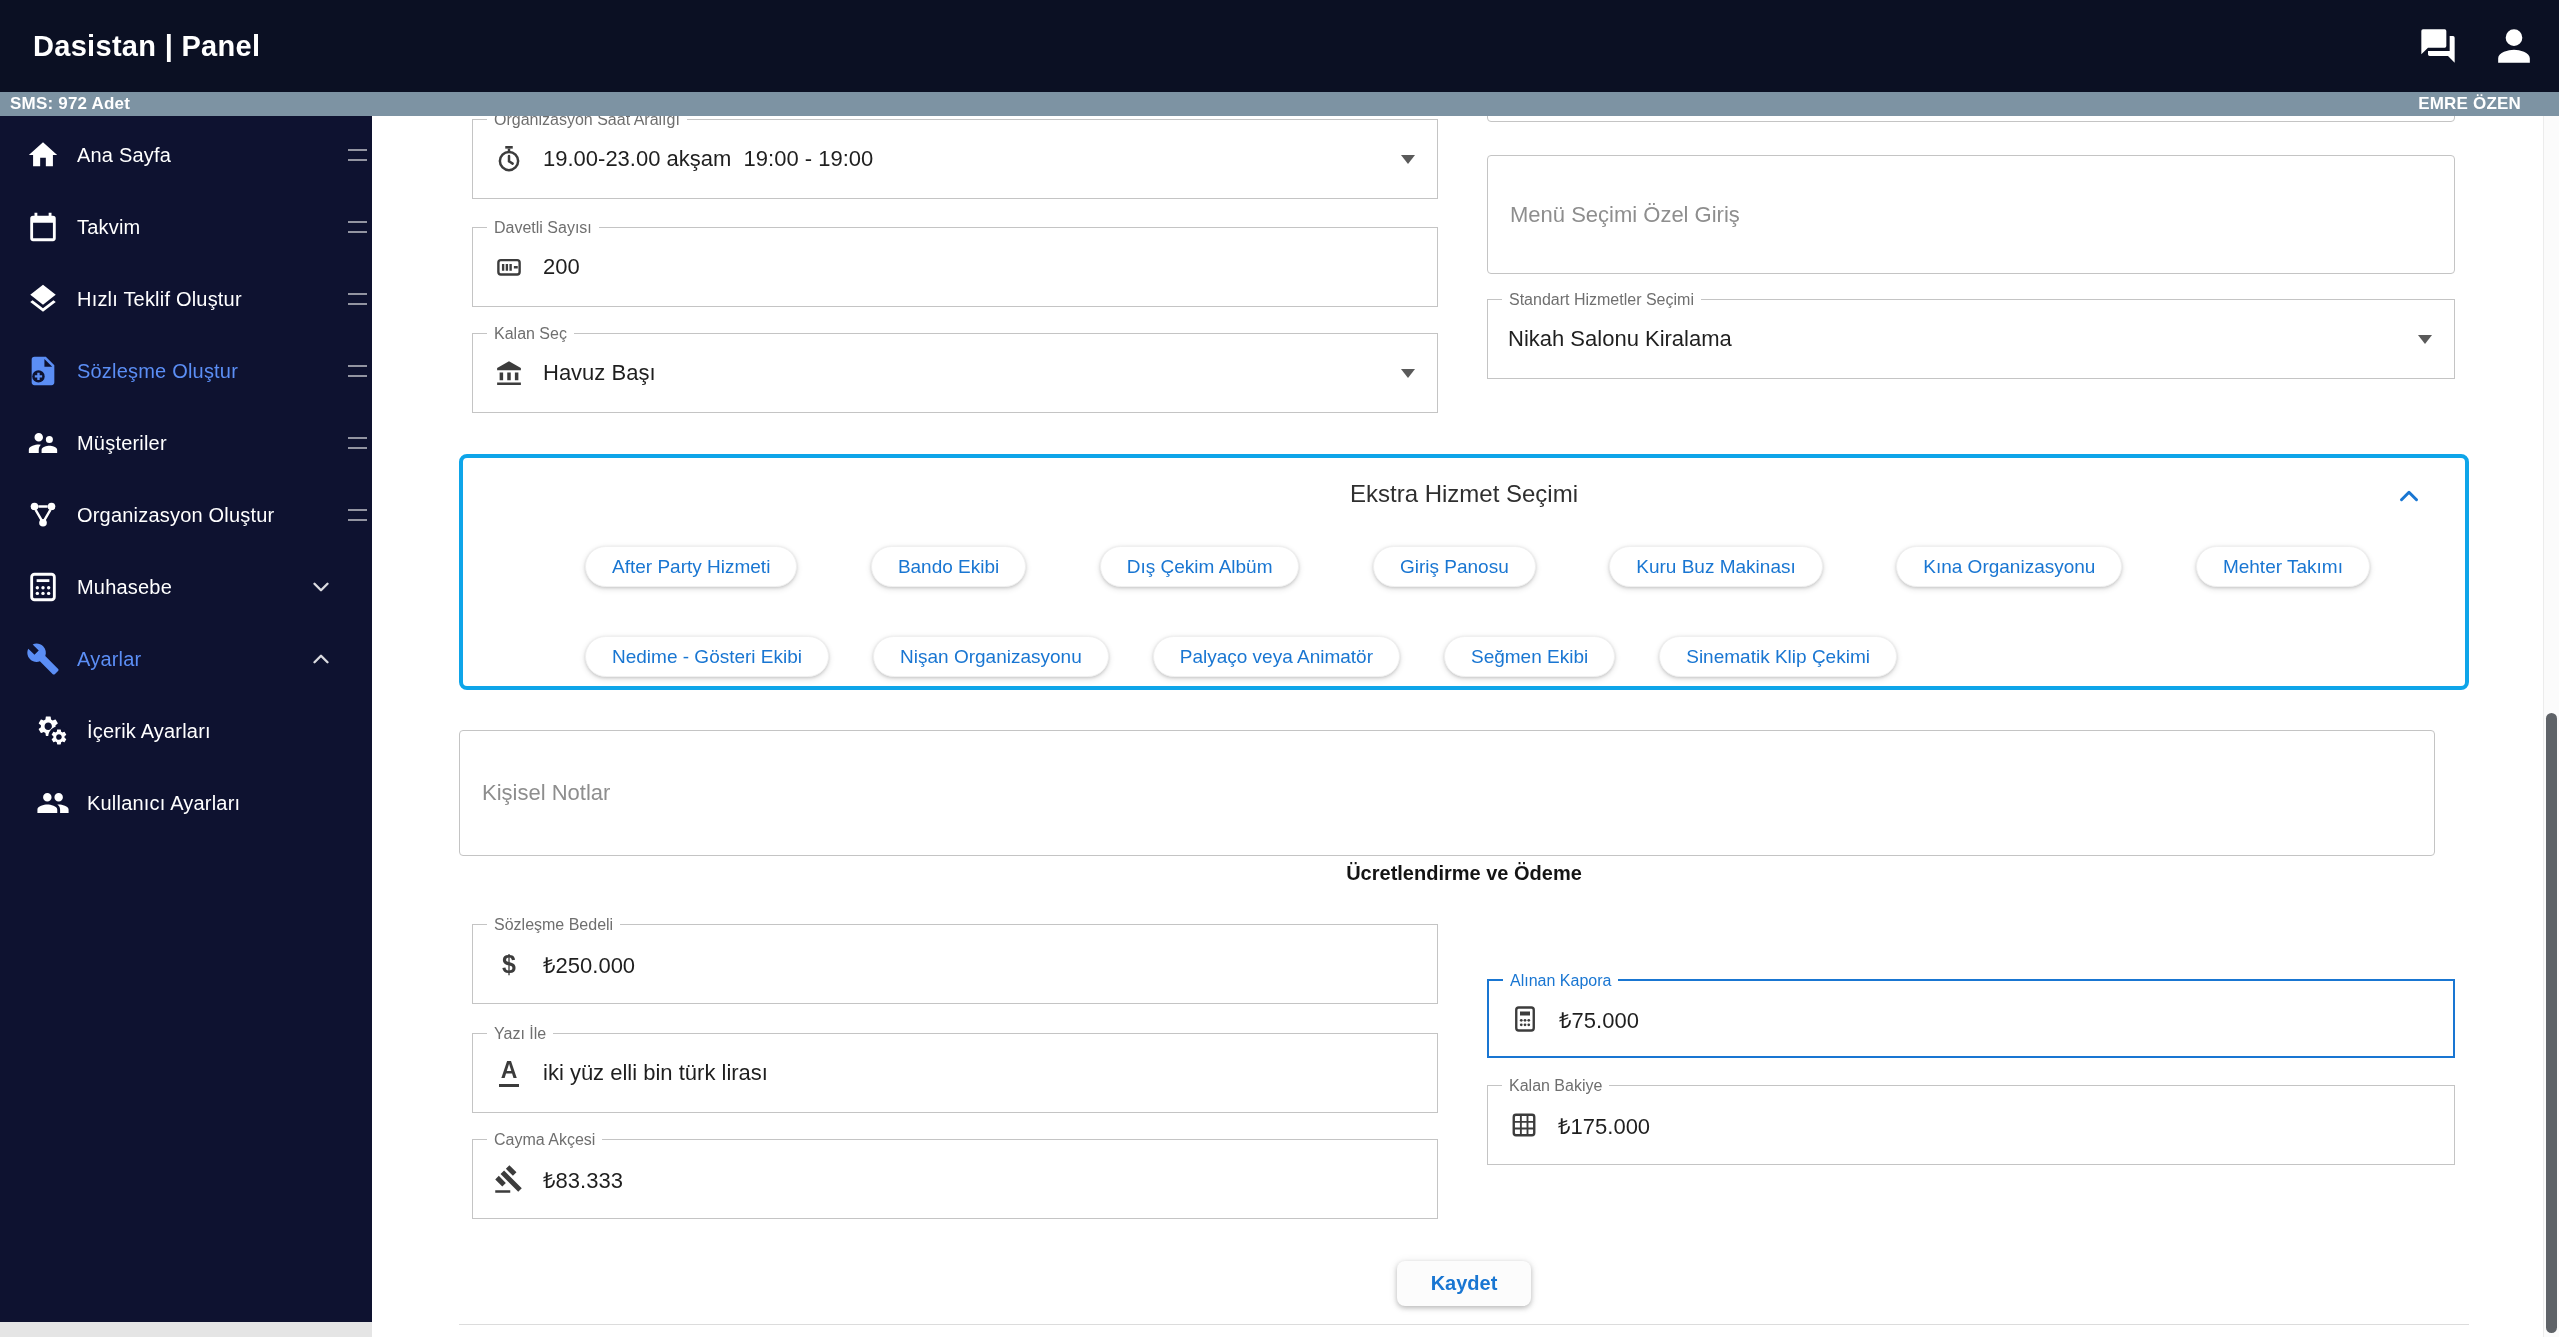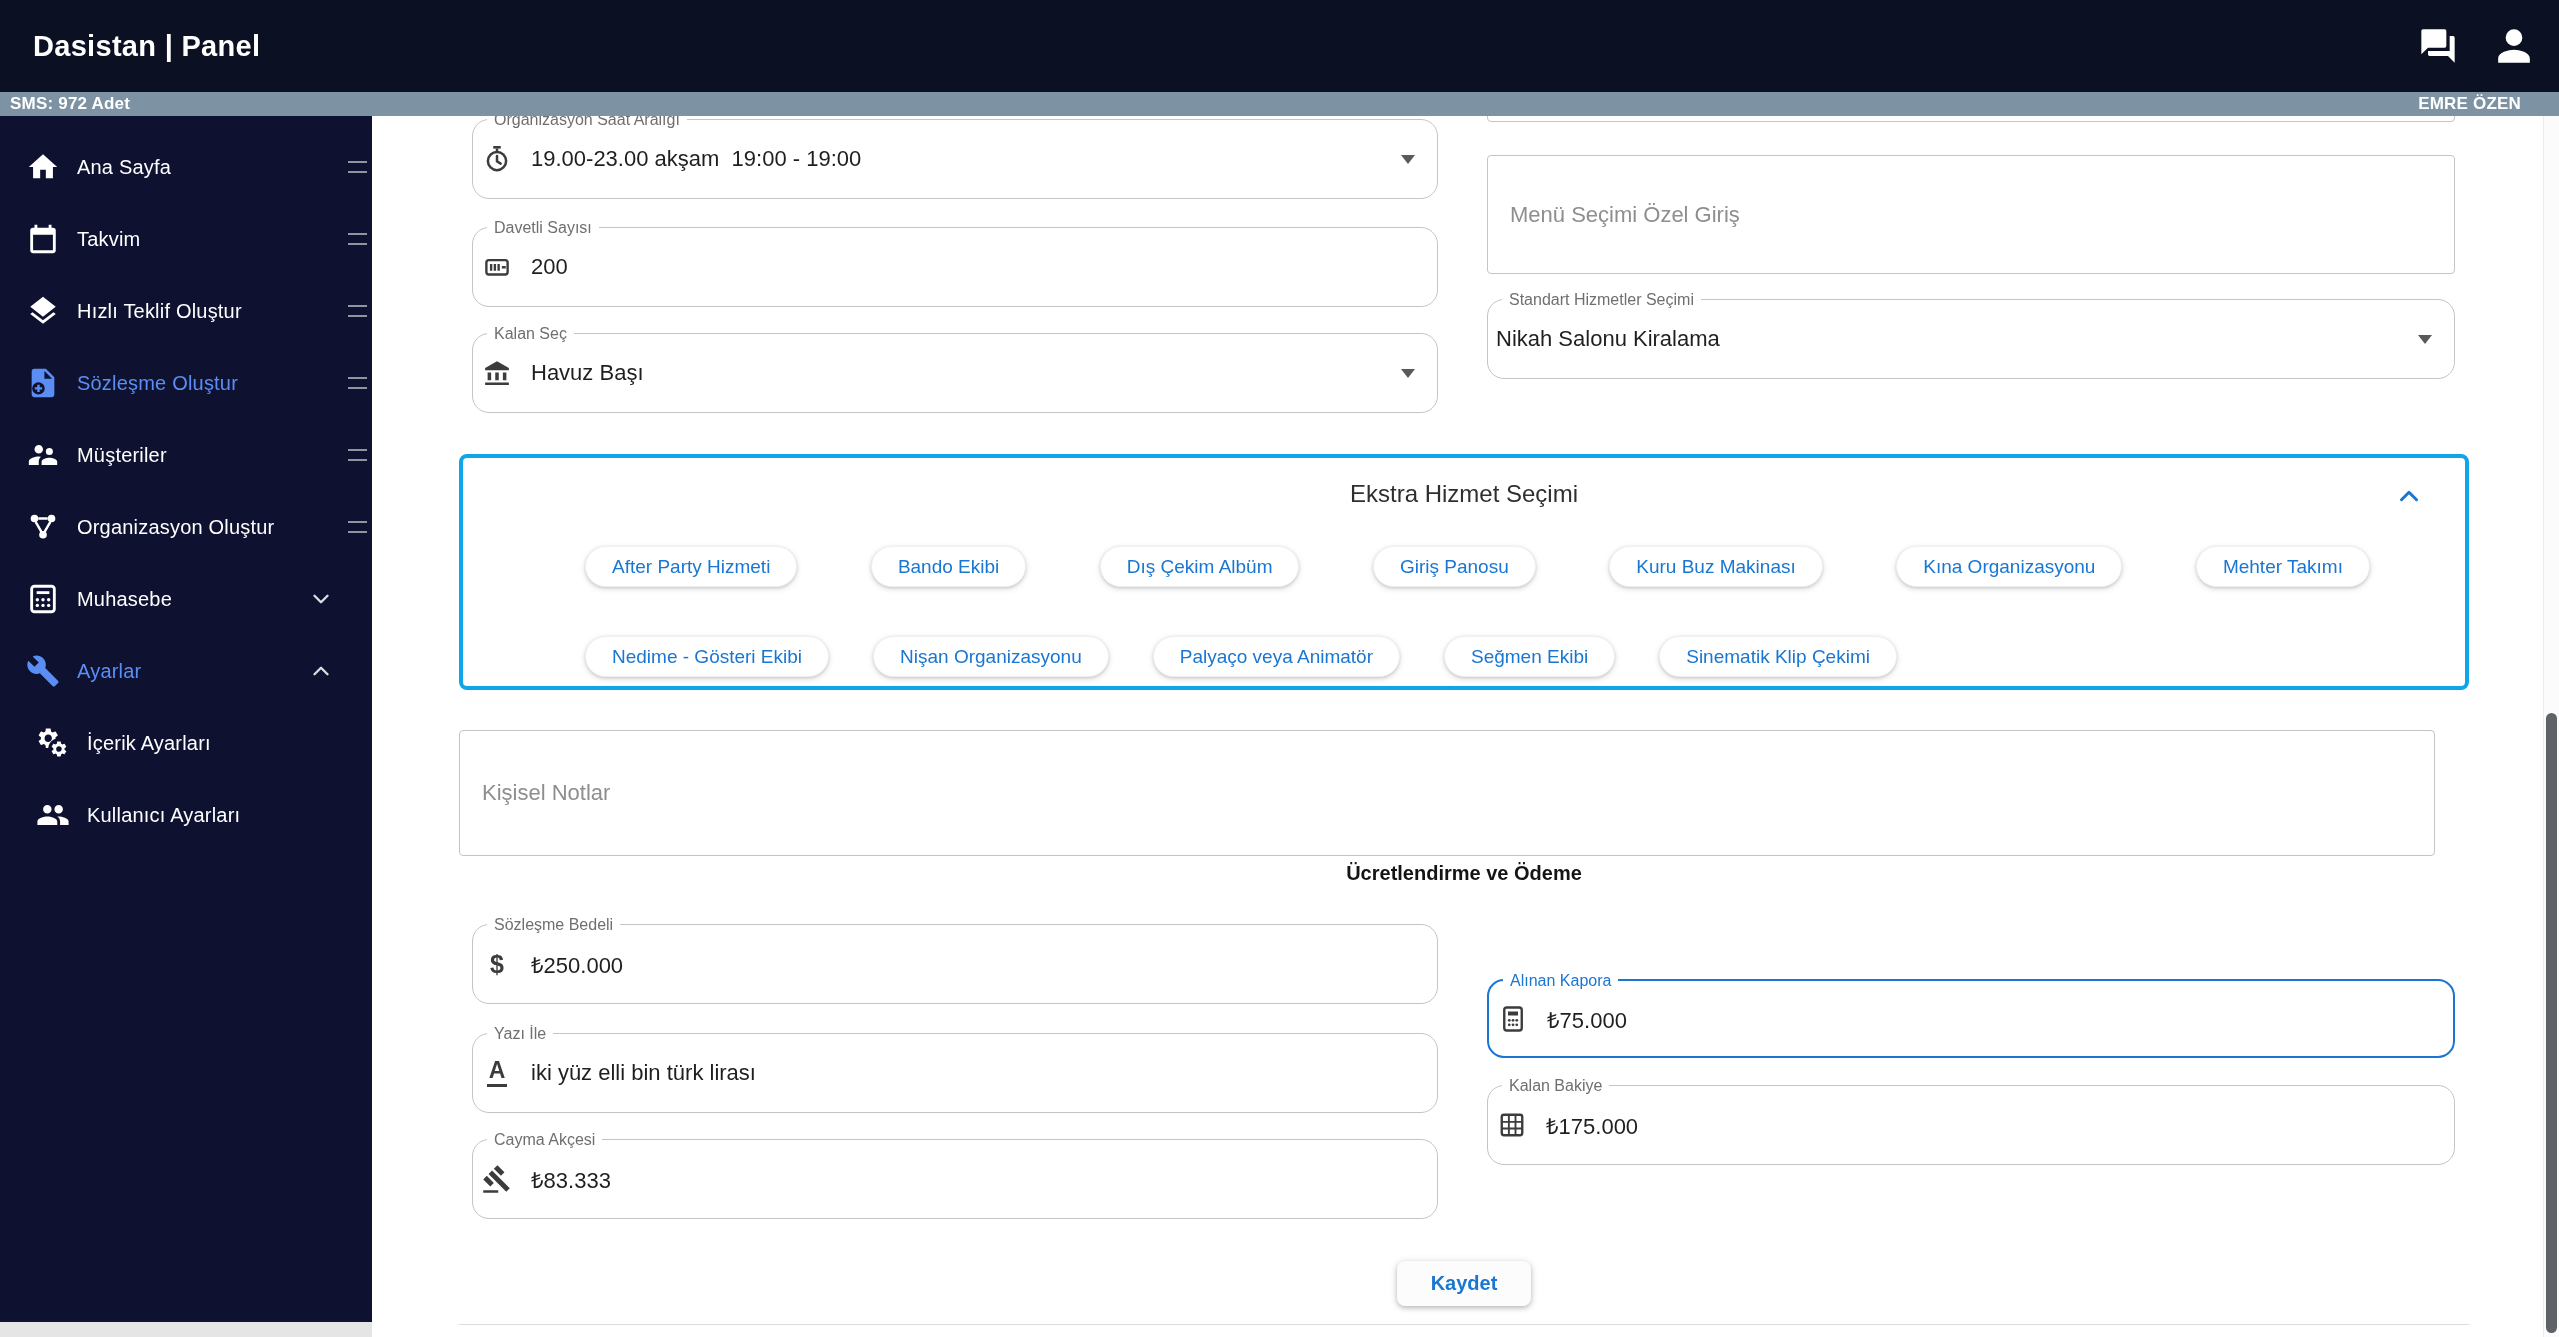--- a/index.html
+++ b/index.html
@@ -15,39 +15,39 @@
   .tb-icon{width:42px;height:42px;color:#fff;display:flex;align-items:center;justify-content:center;cursor:pointer}
   .tb-icon svg{width:40px;height:40px}
 
   
   .statusbar{position:absolute;left:0;top:92px;width:100%;height:24px;background:#7d93a3;
     display:flex;align-items:center;justify-content:space-between;padding:0 38px 0 10px;z-index:5}
   .statusbar span{font-size:17px;font-weight:700;color:#fff;letter-spacing:.2px}
 
   
   .sidebar{position:absolute;left:0;top:116px;width:372px;height:1206px;background:#0e1230;
-    padding-top:15px;z-index:4}
+    padding-top:3px;z-index:4}
   .side-item{height:72px;display:flex;align-items:center;padding:0 10px 0 26px;gap:17px;
     color:#fff;cursor:pointer;overflow:hidden}
   .side-item.sub{padding-left:36px}
   .side-item.active{color:#5b8ef5}
   .s-icon{width:34px;height:34px;flex:0 0 auto;display:flex;align-items:center;justify-content:center}
   .s-icon svg{width:34px;height:34px}
   .s-label{font-size:20px;font-weight:500;white-space:nowrap;letter-spacing:.2px}
   .drag{margin-left:auto;margin-right:-5px;width:19px;height:12px;flex:0 0 auto;
     border-top:2px solid rgba(255,255,255,.55);border-bottom:2px solid rgba(255,255,255,.55)}
   .chev{margin-left:auto;margin-right:28px;width:26px;height:26px;color:rgba(255,255,255,.85);
     display:flex;align-items:center;justify-content:center}
   .chev svg{width:26px;height:26px}
 
   
   .content{position:absolute;left:372px;top:116px;width:2171px;height:1221px;background:#fff;overflow:hidden}
 
-  .mfield{position:absolute;background:#fff;border:1px solid #c4c4c4;border-radius:17px;
-    display:flex;align-items:center;gap:18px;padding:0 64px 0 8px;cursor:text}
+  .mfield{position:absolute;background:#fff;border:1px solid #c4c4c4;border-radius:0;
+    display:flex;align-items:center;gap:18px;padding:0 64px 0 20px;cursor:text}
   .mfield.focused{border:2px solid #1976d2}
   .mfield.focused .flabel{color:#1976d2}
   .flabel{position:absolute;top:-10px;left:14px;background:#fff;padding:0 7px;font-size:16px;
     color:#6f6f6f;line-height:20px;white-space:nowrap}
   .fvalue{font-size:22px;color:#1f1f1f}
   .pre{white-space:pre}
   .ficon{width:32px;height:32px;flex:0 0 auto;color:#3c3c3c;display:flex;align-items:center;justify-content:center}
   .ficon svg{width:30px;height:30px}
   .glyph-icon{font-size:25px;font-weight:600;color:#3c3c3c;line-height:1}
   .letter-icon{font-size:23px;font-weight:700;color:#3c3c3c;line-height:1;border-bottom:3px solid #3c3c3c;padding:0 2px 2px}

